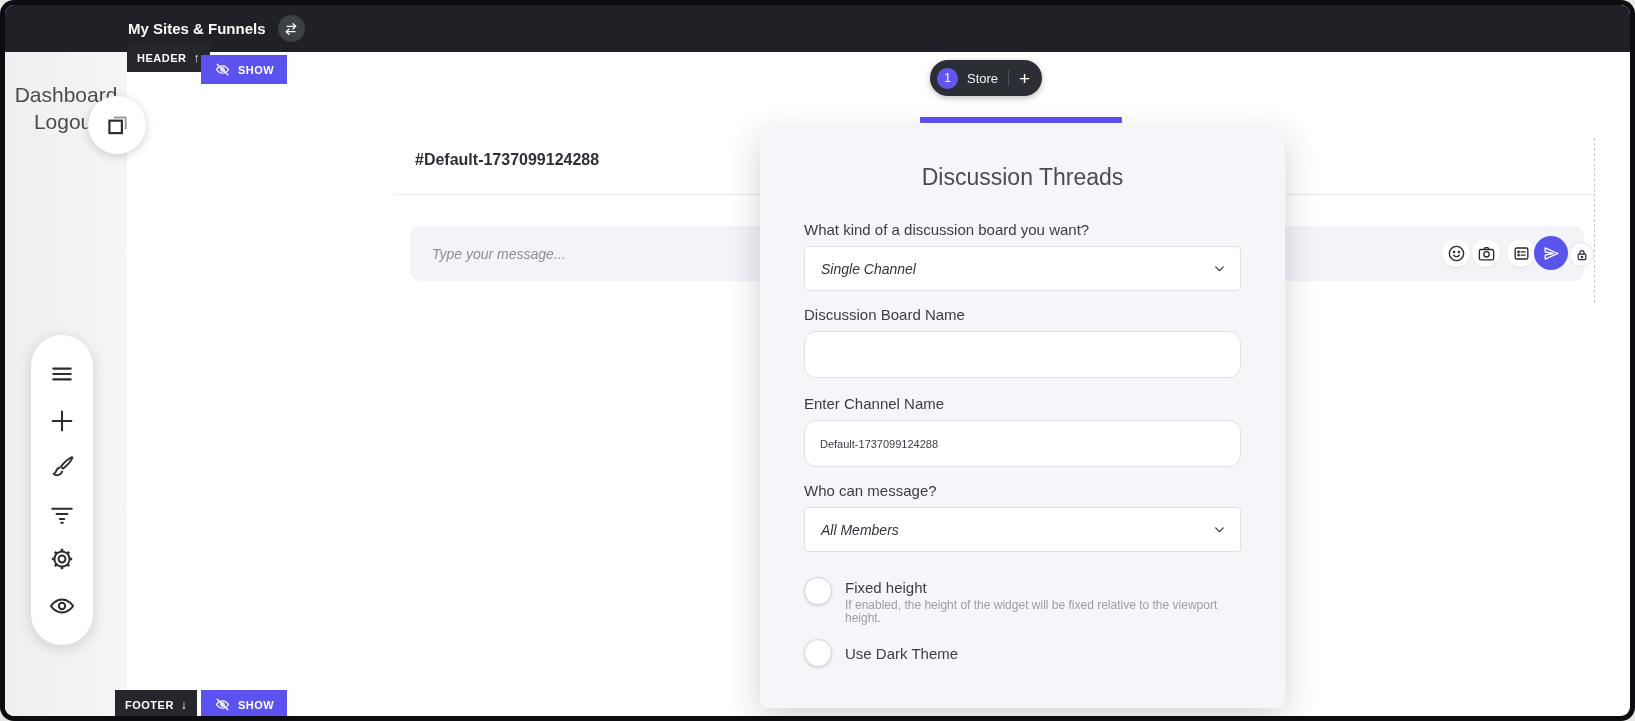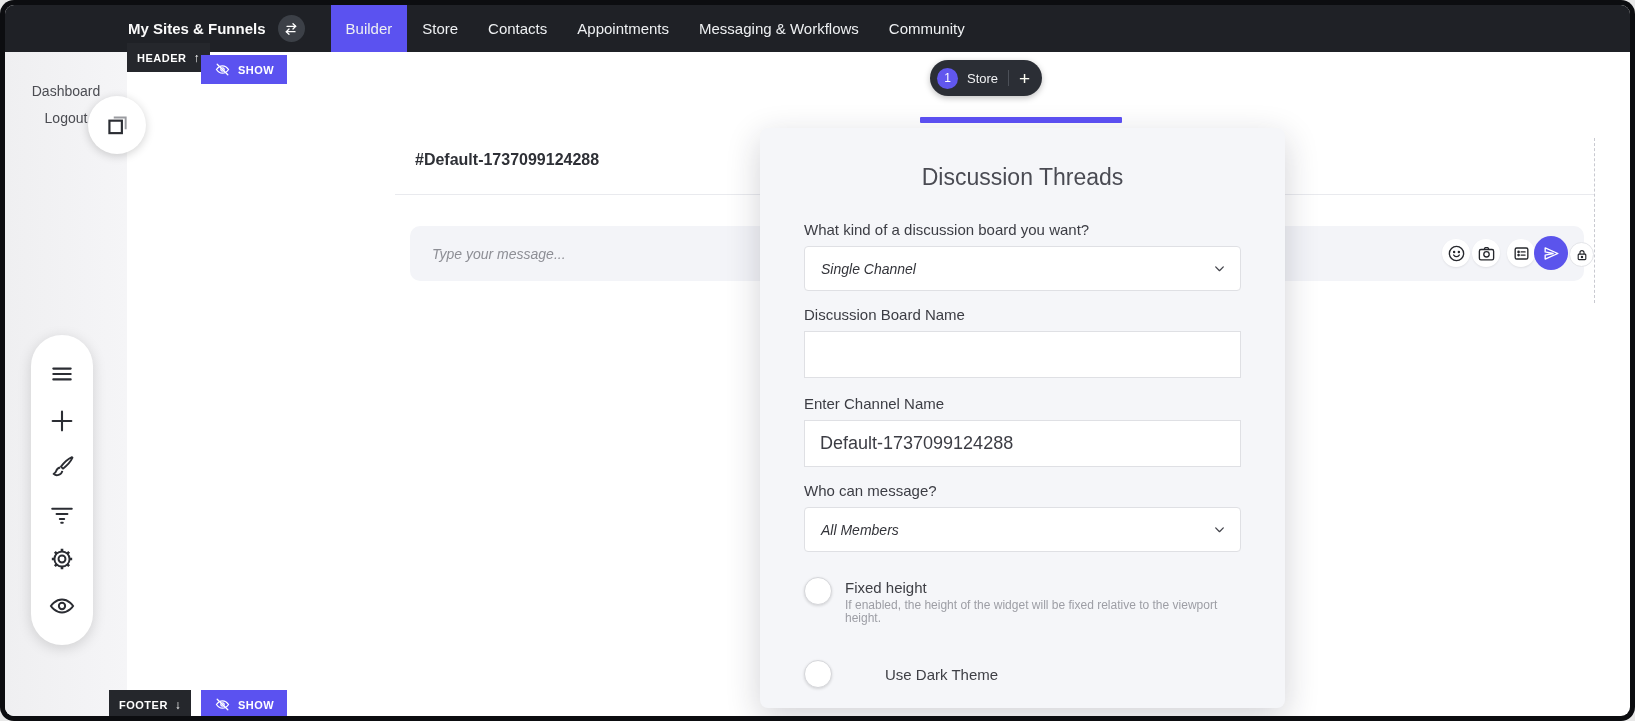--- a/index.html
+++ b/index.html
@@ -9,21 +9,21 @@
   
   .topnav{position:absolute;left:0;top:0;right:0;height:47px;background:#1f2126;display:flex;align-items:center;}
   .brand{margin-left:123px;color:#fafafa;font-weight:bold;font-size:15px;white-space:nowrap;}
   .swap-btn{margin-left:12px;width:27px;height:27px;border-radius:50%;background:#3c4047;border:none;display:flex;align-items:center;justify-content:center;cursor:pointer;padding:0;}
   .nav-items{display:flex;align-items:center;height:100%;margin-left:26px;}
   .nav-item{height:100%;display:flex;align-items:center;padding:0 15px;color:#eef0f2;font-size:15px;cursor:pointer;white-space:nowrap;}
   .nav-item.active{background:#5b52f0;}
 
   
   .sidebar{position:absolute;left:0;top:47px;bottom:0;width:122px;background:linear-gradient(to right,#efeff1,#f5f5f7);}
-  .side-link{position:absolute;width:100%;text-align:center;color:#4b4c52;font-size:14px;cursor:pointer;}
+  .side-link{position:absolute;width:100%;text-align:center;color:#4b4c52;font-size:21px;cursor:pointer;}
   .pages-circle{position:absolute;left:83px;top:91px;width:58px;height:58px;border-radius:50%;background:#fff;box-shadow:0 2px 10px rgba(0,0,0,.18);display:flex;align-items:center;justify-content:center;cursor:pointer;z-index:4;}
   .tool-pill{position:absolute;left:26px;top:330px;width:62px;height:310px;background:#fff;border-radius:31px;box-shadow:0 3px 14px rgba(0,0,0,.15);display:flex;flex-direction:column;align-items:center;justify-content:space-evenly;padding:10px 0;box-sizing:border-box;z-index:4;}
   .tool-btn{width:34px;height:34px;border:none;background:transparent;display:flex;align-items:center;justify-content:center;cursor:pointer;padding:0;}
 
   
   .sec-badge{position:absolute;height:29px;display:flex;align-items:center;z-index:6;}
   .sec-dark{background:#25272c;color:#fff;font-size:11px;font-weight:bold;letter-spacing:.5px;padding:0 10px;gap:7px;cursor:pointer;}
   .sec-dark .arrow{font-weight:normal;font-size:12px;}
   .sec-show{background:#5b52f0;color:#fff;font-size:11px;font-weight:bold;letter-spacing:.5px;padding:0 13px;gap:7px;cursor:pointer;border:none;}
 
@@ -46,23 +46,23 @@
   .send-btn{position:absolute;left:1529px;top:231px;width:34px;height:34px;border-radius:50%;background:#5b54ec;border:none;display:flex;align-items:center;justify-content:center;cursor:pointer;padding:0;}
   .lock-badge{position:absolute;left:1564px;top:237px;width:23px;height:23px;border-radius:50%;background:#fff;border:1px solid #e3e4e8;display:flex;align-items:center;justify-content:center;}
 
   
   .panel{position:absolute;left:755px;top:123px;width:525px;height:580px;background:#f5f6f9;border-radius:8px;box-shadow:0 10px 34px rgba(30,30,50,.20);z-index:6;padding:0 44px;box-sizing:border-box;}
   .panel-title{margin-top:36px;text-align:center;font-size:23px;color:#4a4b53;font-weight:400;}
   .fld-label{margin-top:15px;font-size:15px;color:#3c3d44;}
   .fld-label.first{margin-top:30px;}
   .sel-box{margin-top:8px;height:43px;background:#fff;border:1px solid #dfe0e4;border-radius:4px;display:flex;align-items:center;padding:0 14px 0 16px;cursor:pointer;justify-content:space-between;font-style:italic;}
   .sel-text{font-size:14px;color:#33343a;}
-  .txt-input{margin-top:8px;height:47px;width:100%;background:#fff;border:1px solid #dfe0e4;border-radius:0;padding:9px 15px;font-size:18px;color:#3c3d44;box-sizing:border-box;outline:none;font-family:"Liberation Sans","DejaVu Sans",sans-serif;}
+  .txt-input{margin-top:8px;height:47px;width:100%;background:#fff;border:1px solid #dfe0e4;border-radius:12px;padding:9px 15px;font-size:11px;color:#3c3d44;box-sizing:border-box;outline:none;font-family:"Liberation Sans","DejaVu Sans",sans-serif;}
   .toggle-row{display:flex;align-items:flex-start;margin-top:25px;}
-  .toggle-row.second{margin-top:35px;gap:40px;}
+  .toggle-row.second{margin-top:14px;}
   .toggle-thumb{width:28px;height:28px;border-radius:50%;background:#fff;border:1px solid #d6d7db;box-shadow:0 1px 3px rgba(0,0,0,.14);flex:0 0 auto;cursor:pointer;box-sizing:border-box;}
   .toggle-texts{margin-left:13px;padding-top:2px;}
   .toggle-label{font-size:15px;color:#3e3f45;}
   .toggle-desc{font-size:12px;color:#9d9ea5;line-height:13px;margin-top:3px;max-width:374px;}
 
   svg{display:block;}
 </style>
 </head>
 <body>
 
@@ -74,28 +74,20 @@
       <button class="swap-btn">
         <span>
           <svg width="16" height="16" viewBox="0 0 24 24" fill="none" stroke="#ffffff" stroke-width="2" stroke-linecap="round" stroke-linejoin="round">
             <path d="M15 4l4 4-4 4"></path>
               <path d="M19 8H6"></path>
             <path d="M9 20l-4-4 4-4"></path>
               <path d="M5 16h13"></path>
           </svg>
         </span>
       </button>
-      <div class="nav-items">
-        <div class="nav-item active">Builder</div>
-        <div class="nav-item">Store</div>
-        <div class="nav-item">Contacts</div>
-        <div class="nav-item">Appointments</div>
-        <div class="nav-item">Messaging &amp; Workflows</div>
-        <div class="nav-item">Community</div>
-      </div>
     </div>
 
     <div class="sidebar">
       <div class="side-link" style="top:31px;">Dashboard</div>
       <div class="side-link" style="top:58px;">Logout</div>
     </div>
 
     <div class="pages-circle">
       <span>
         <svg width="26" height="26" viewBox="0 0 24 24" fill="none">
@@ -162,21 +154,21 @@
       <span>
         <svg width="17" height="17" viewBox="0 0 24 24" fill="none" stroke="#ffffff" stroke-width="1.8" stroke-linecap="round">
           <path d="M3.5 12S7 6.8 12 6.8 20.5 12 20.5 12 17 17.2 12 17.2 3.5 12 3.5 12z"></path>
           <circle cx="12" cy="12" r="2.4"></circle>
           <path d="M4.5 4.5l15 15"></path>
         </svg>
       </span>
       <span>SHOW</span>
     </button>
 
-    <div class="sec-badge sec-dark" style="left:104px;top:685px;padding-left:10px;">
+    <div class="sec-badge sec-dark" style="left:110px;top:685px;padding-left:10px;">
       <span>FOOTER</span>
       <span class="arrow">↓</span>
     </div>
     <button class="sec-badge sec-show" style="left:196px;top:685px;">
       <span>
         <svg width="17" height="17" viewBox="0 0 24 24" fill="none" stroke="#ffffff" stroke-width="1.8" stroke-linecap="round">
           <path d="M3.5 12S7 6.8 12 6.8 20.5 12 20.5 12 17 17.2 12 17.2 3.5 12 3.5 12z"></path>
           <circle cx="12" cy="12" r="2.4"></circle>
           <path d="M4.5 4.5l15 15"></path>
         </svg>

